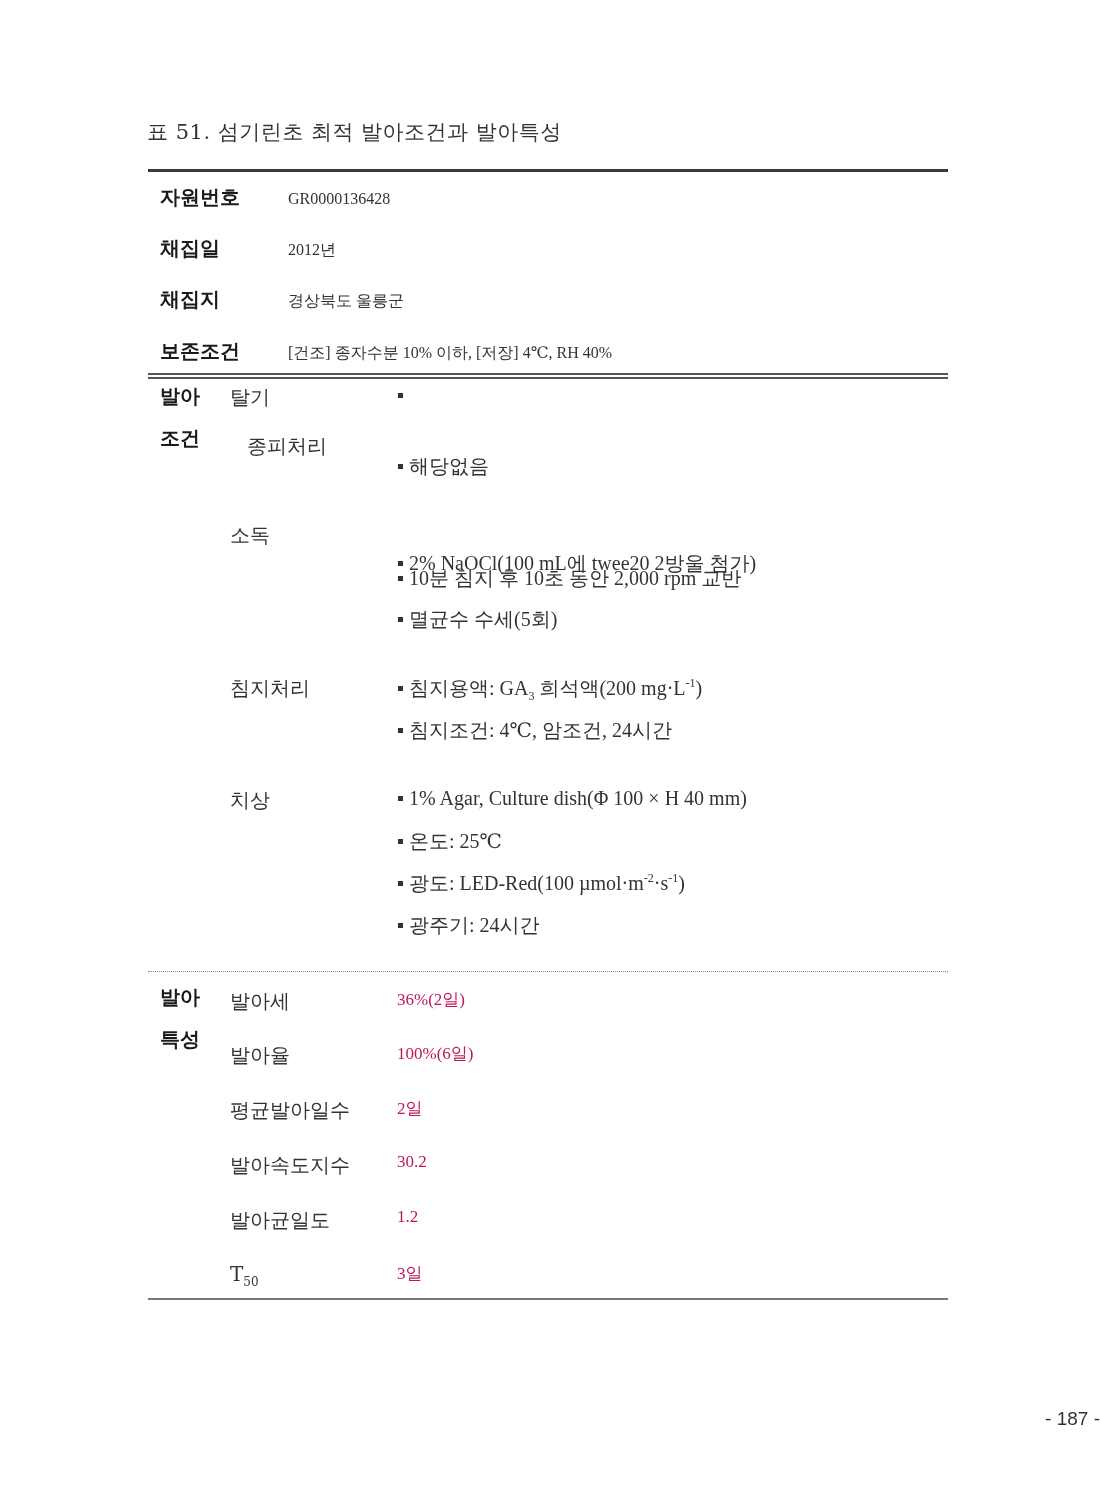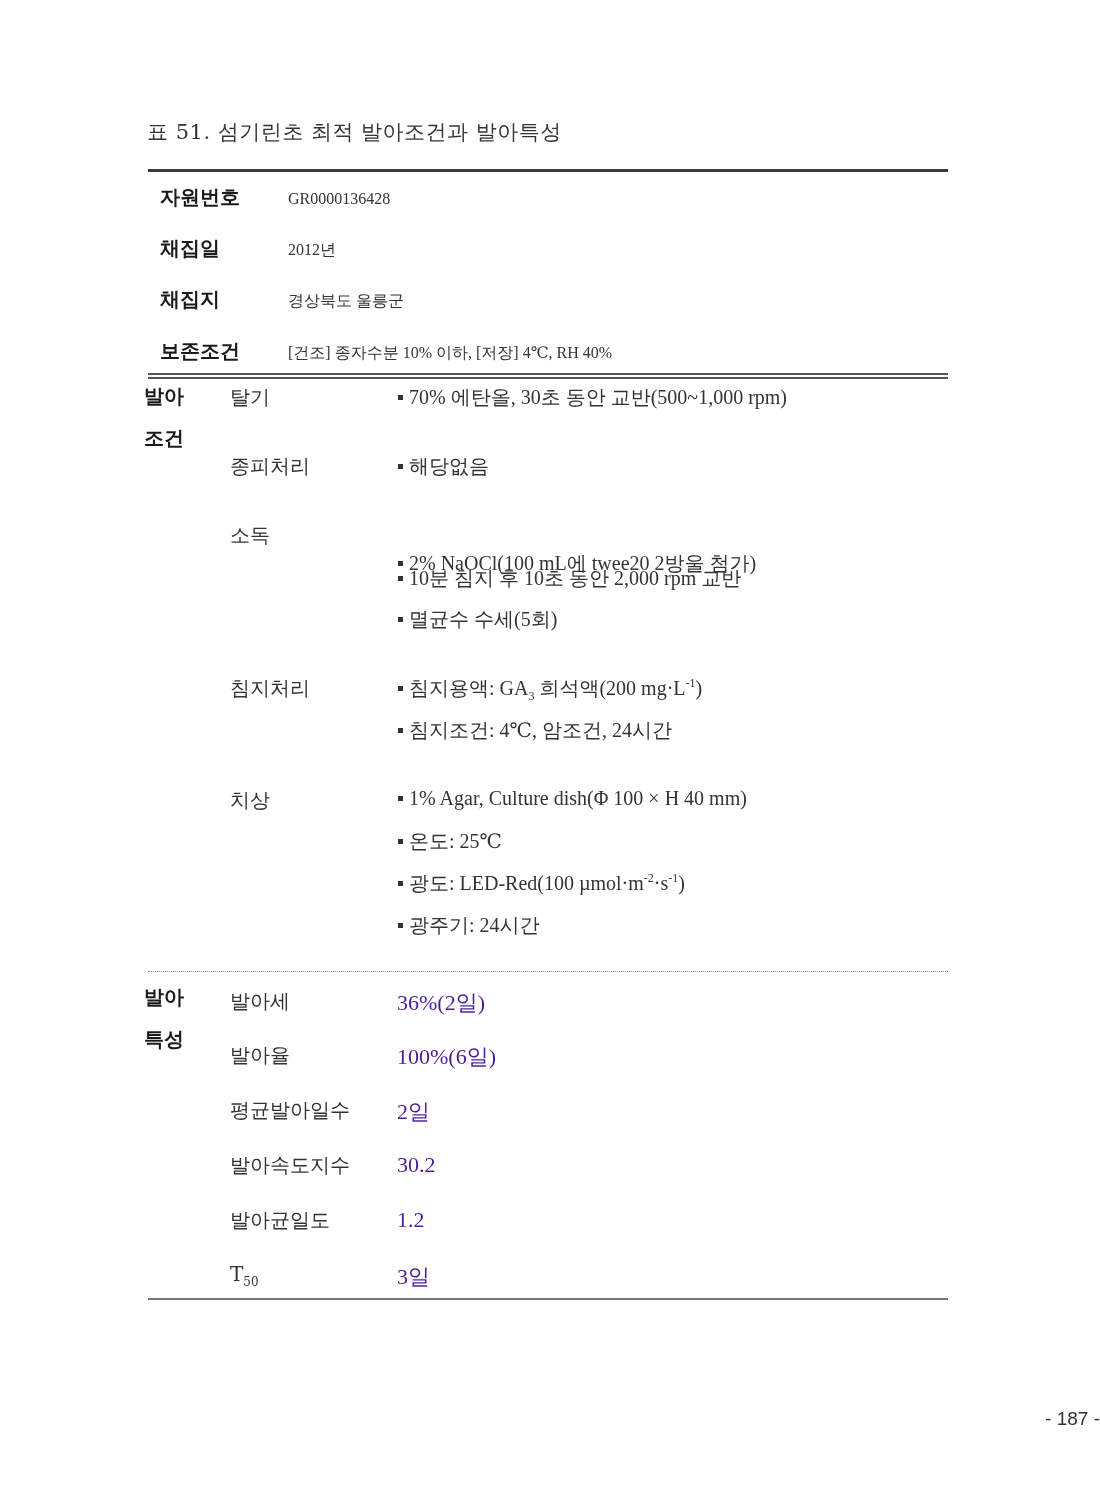--- a/index.html
+++ b/index.html
@@ -71,21 +71,21 @@
       width: 128px;
       font-size: 20px;
     }
     .info-value {
       font-size: 16px;
       color: #333;
       font-family: "Liberation Serif", "DejaVu Serif", serif;
     }
     .section-label {
       position: absolute;
-      left: 144px;
+      left: 160px;
       font-family: "DejaVu Sans", "Liberation Sans", sans-serif;
       font-weight: bold;
       font-size: 20px;
       color: #1a1a1a;
       line-height: 42px;
       width: 60px;
     }
     .item-label {
       position: absolute;
       left: 230px;
@@ -106,22 +106,22 @@
       height: 5px;
       background: #333;
       margin-right: 6px;
       vertical-align: middle;
       position: relative;
       top: -2px;
     }
     .char-value {
       position: absolute;
       left: 397px;
-      font-size: 22px;
-      color: #4c1d95;
+      font-size: 17px;
+      color: #be185d;
       font-family: "Liberation Serif", "DejaVu Serif", serif;
     }
     sup { font-size: 12px; }
     sub { font-size: 12px; }
     .page-number {
       position: absolute;
       left: 0;
       width: 1100px;
       top: 1408px;
       text-align: right;
@@ -154,23 +154,23 @@
 </div>
 
 <div class="rule-double"></div>
 
 <div class="section-label" style="top:375px;">
   <div>발아</div>
   <div>조건</div>
 </div>
 
 <div class="item-label" style="top:384px;">탈기</div>
-<div class="bullet-line" style="top:384px;"><span class="bullet"></span><span>70% 에탄올, 30초 동안 교반(500~1,000 rpm)</span></div>
-
-<div class="item-label" style="top:453px;">종피처리</div>
+<div class="bullet-line" style="top:384px;"><span class="bullet"></span></div>
+
+<div class="item-label" style="top:433px;margin-left:17px;">종피처리</div>
 <div class="bullet-line" style="top:453px;"><span class="bullet"></span><span>해당없음</span></div>
 
 <div class="item-label" style="top:522px;">소독</div>
 <div class="bullet-line" style="top:522px;margin-top:28px;"><span class="bullet"></span><span>2% NaOCl(100 mL에 twee20 2방울 첨가)</span></div>
 <div class="bullet-line" style="top:565px;"><span class="bullet"></span><span>10분 침지 후 10초 동안 2,000 rpm 교반</span></div>
 <div class="bullet-line" style="top:606px;"><span class="bullet"></span><span>멸균수 수세(5회)</span></div>
 
 <div class="item-label" style="top:675px;">침지처리</div>
 <div class="bullet-line" style="top:675px;"><span class="bullet"></span><span>침지용액: GA</span><sub>3</sub><span> 희석액(200 mg·L</span><sup>-1</sup><span>)</span></div>
 <div class="bullet-line" style="top:717px;"><span class="bullet"></span><span>침지조건: 4℃, 암조건, 24시간</span></div>

